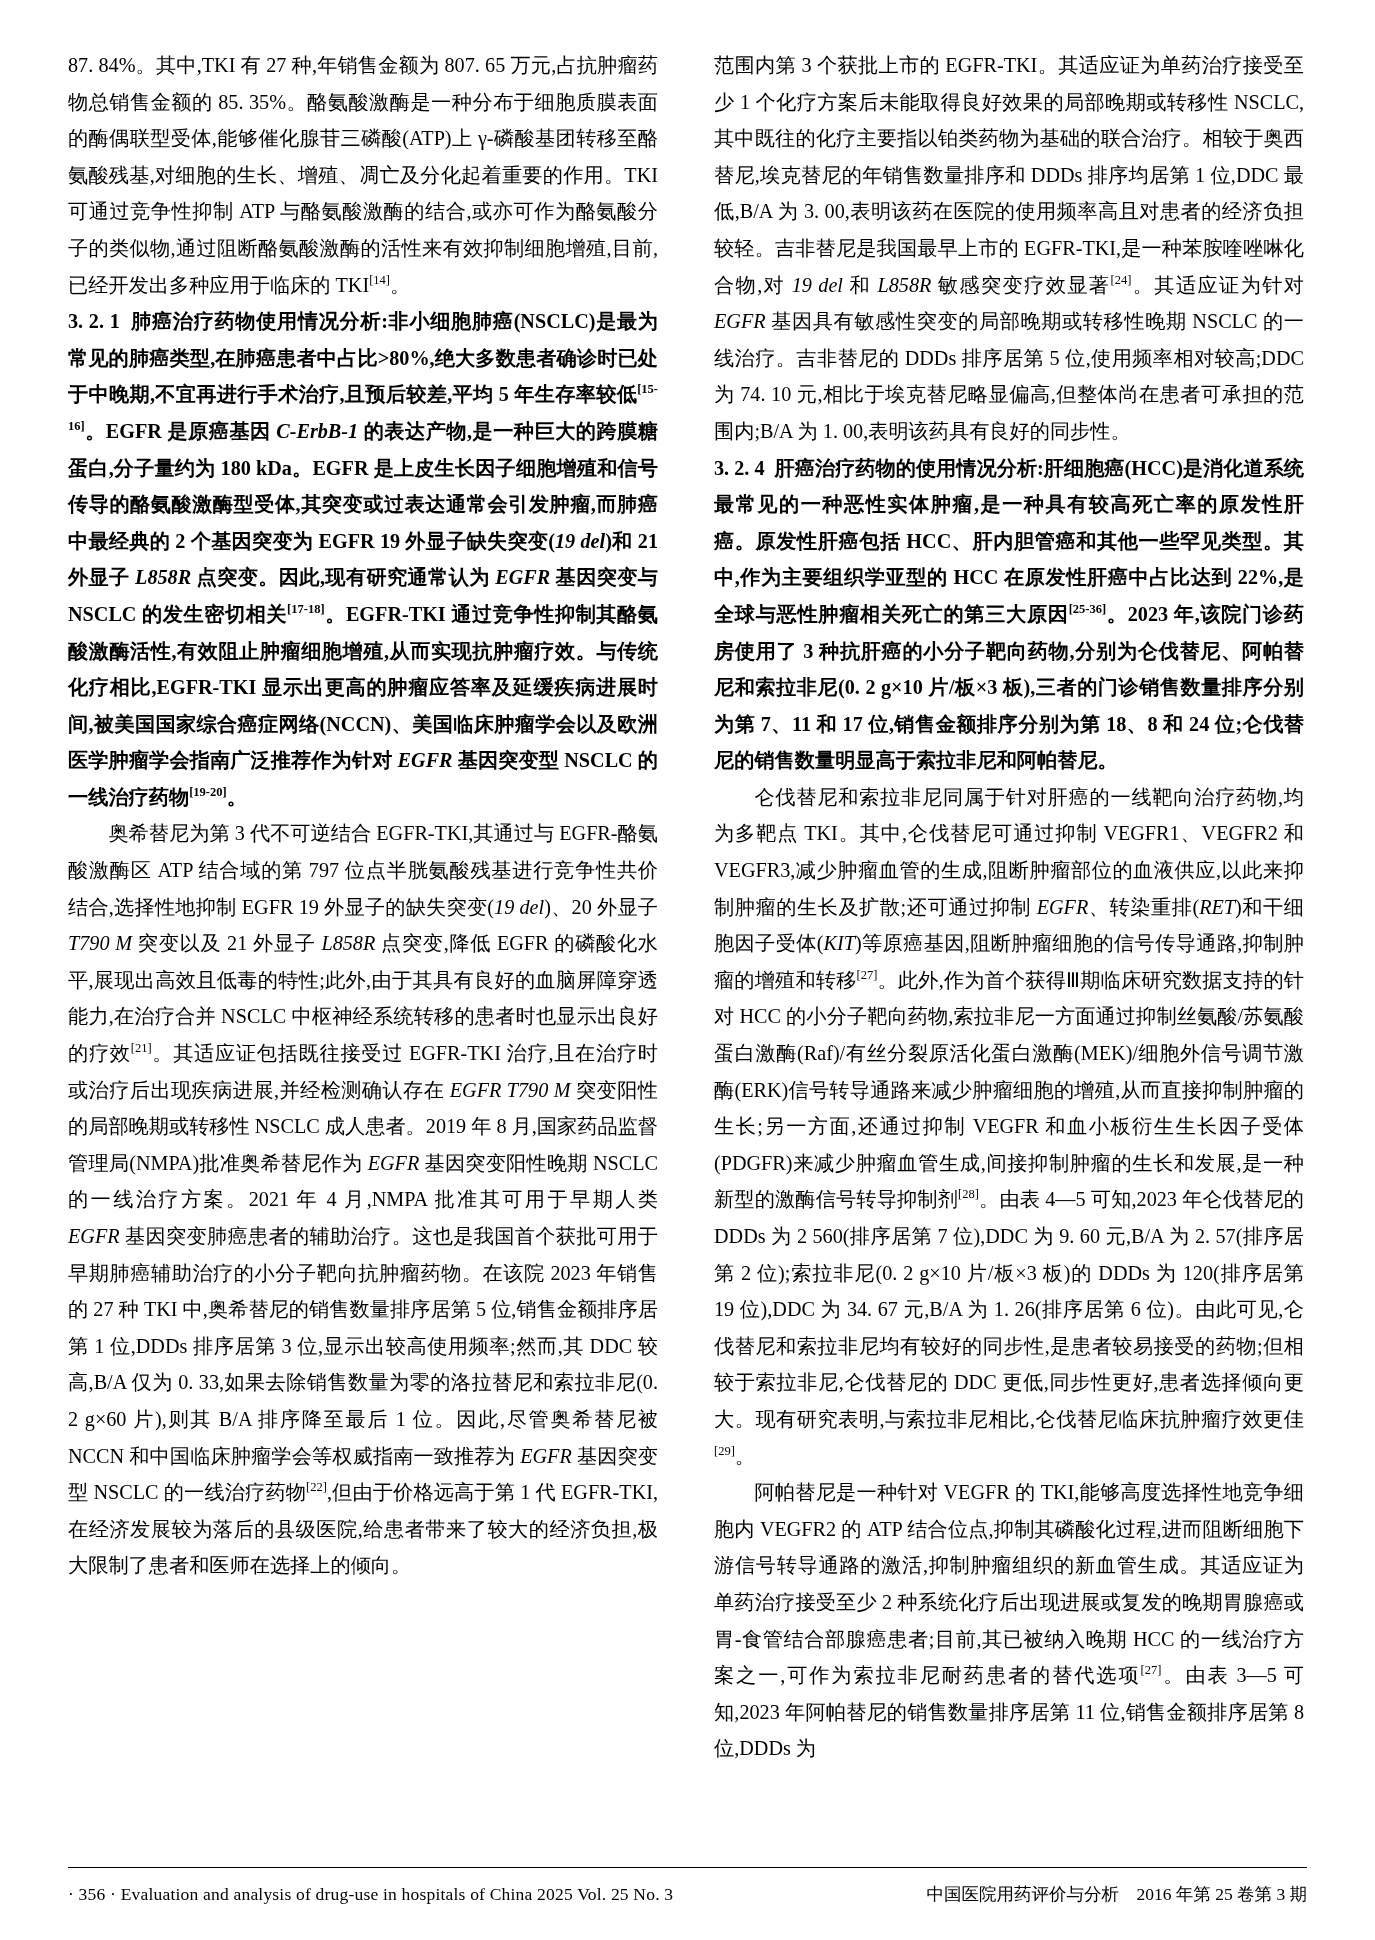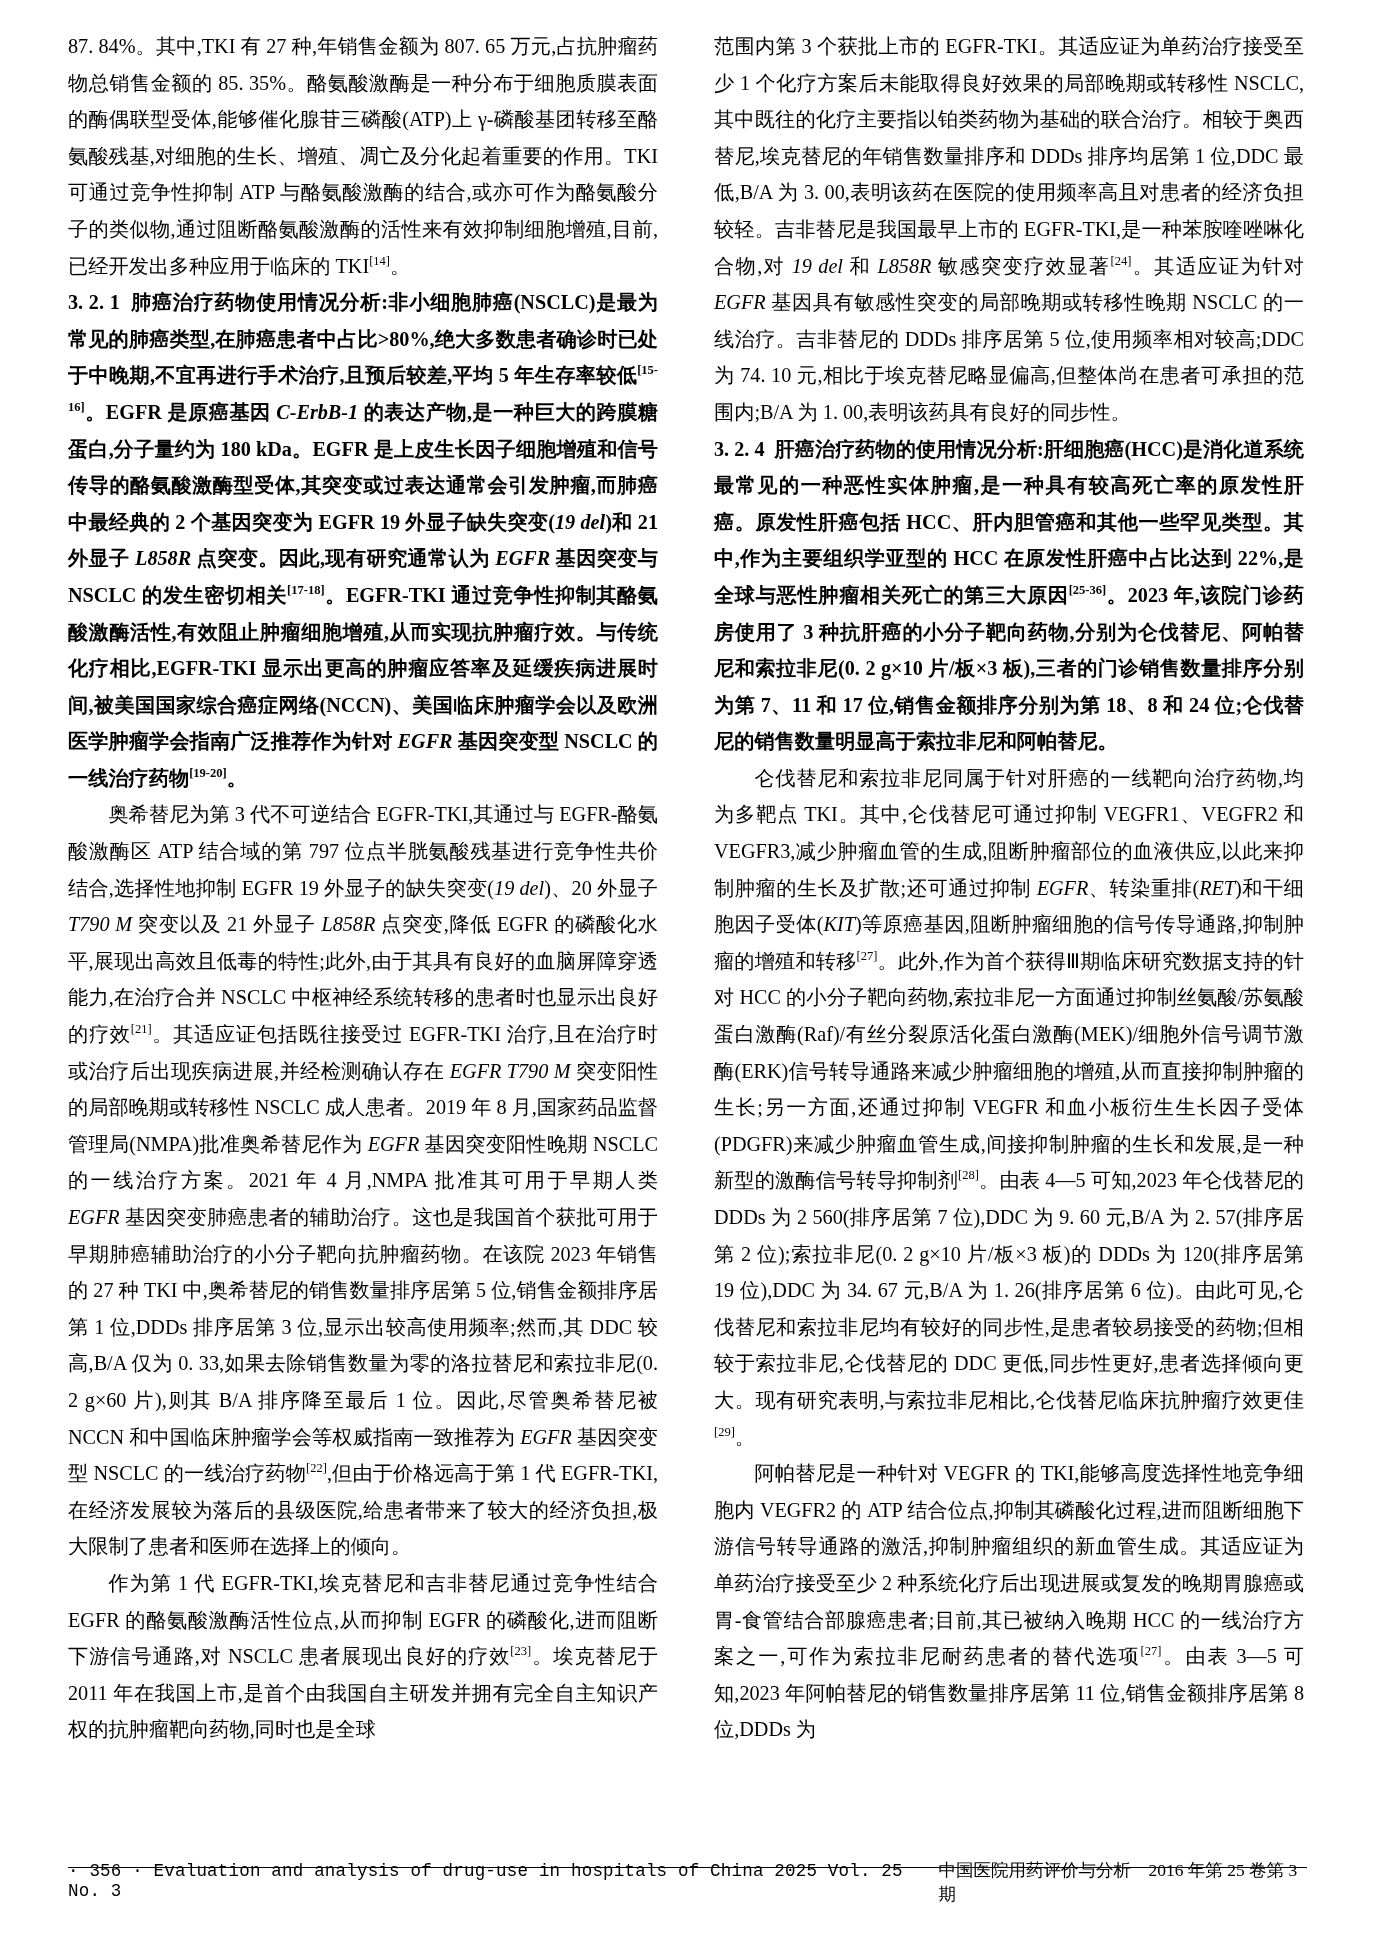--- a/index.html
+++ b/index.html
@@ -26,20 +26,21 @@
     display: flex;
     gap: 56px;
     height: 1790px;
   }
   .col {
     width: 590px;
     font-size: 20.2px;
     line-height: 36.6px;
     text-align: justify;
     text-justify: inter-ideograph;
+    margin-top: 19px;
   }
   p {
     margin: 0;
   }
   .indent {
     text-indent: 2em;
     font-family: Liberation Serif, serif;
   }
   .sec-head {
     margin-top: 0;
@@ -57,21 +58,21 @@
     position: absolute;
     left: 68px;
     right: 68px;
     bottom: 34px;
     display: flex;
     justify-content: space-between;
     align-items: baseline;
     font-size: 17.5px;
   }
   .footer-left {
-    font-family: Liberation Mono, monospace;
+    font-family: Liberation Serif, serif;
     letter-spacing: 0.2px;
   }
   .footer-right {
     font-family: "Liberation Serif", "DejaVu Serif", serif;
   }
   .footer-rule {
     position: absolute;
     left: 68px;
     right: 68px;
     bottom: 72px;
@@ -88,21 +89,20 @@
 <div class="page">
   <div class="columns">
 
     <div class="col">
       <p class="blk"><span>87. 84%。其中,TKI 有 27 种,年销售金额为 807. 65 万元,占抗肿瘤药物总销售金额的 85. 35%。酪氨酸激酶是一种分布于细胞质膜表面的酶偶联型受体,能够催化腺苷三磷酸(ATP)上 γ-磷酸基团转移至酪氨酸残基,对细胞的生长、增殖、凋亡及分化起着重要的作用。TKI 可通过竞争性抑制 ATP 与酪氨酸激酶的结合,或亦可作为酪氨酸分子的类似物,通过阻断酪氨酸激酶的活性来有效抑制细胞增殖,目前,已经开发出多种应用于临床的 TKI</span><sup>[14]</sup><span>。</span></p>
 
       <p class="blk sec-head"><span>3. 2. 1</span>&nbsp;&nbsp;<span>肺癌治疗药物使用情况分析:非小细胞肺癌(NSCLC)是最为常见的肺癌类型,在肺癌患者中占比&gt;80%,绝大多数患者确诊时已处于中晚期,不宜再进行手术治疗,且预后较差,平均 5 年生存率较低</span><sup>[15-16]</sup><span>。EGFR 是原癌基因 </span><i>C-ErbB-1</i><span> 的表达产物,是一种巨大的跨膜糖蛋白,分子量约为 180 kDa。EGFR 是上皮生长因子细胞增殖和信号传导的酪氨酸激酶型受体,其突变或过表达通常会引发肿瘤,而肺癌中最经典的 2 个基因突变为 EGFR 19 外显子缺失突变(</span><i>19 del</i><span>)和 21 外显子 </span><i>L858R</i><span> 点突变。因此,现有研究通常认为 </span><i>EGFR</i><span> 基因突变与 NSCLC 的发生密切相关</span><sup>[17-18]</sup><span>。EGFR-TKI 通过竞争性抑制其酪氨酸激酶活性,有效阻止肿瘤细胞增殖,从而实现抗肿瘤疗效。与传统化疗相比,EGFR-TKI 显示出更高的肿瘤应答率及延缓疾病进展时间,被美国国家综合癌症网络(NCCN)、美国临床肿瘤学会以及欧洲医学肿瘤学会指南广泛推荐作为针对 </span><i>EGFR</i><span> 基因突变型 NSCLC 的一线治疗药物</span><sup>[19-20]</sup><span>。</span></p>
 
       <p class="blk indent"><span>奥希替尼为第 3 代不可逆结合 EGFR-TKI,其通过与 EGFR-酪氨酸激酶区 ATP 结合域的第 797 位点半胱氨酸残基进行竞争性共价结合,选择性地抑制 EGFR 19 外显子的缺失突变(</span><i>19 del</i><span>)、20 外显子 </span><i>T790 M</i><span> 突变以及 21 外显子 </span><i>L858R</i><span> 点突变,降低 EGFR 的磷酸化水平,展现出高效且低毒的特性;此外,由于其具有良好的血脑屏障穿透能力,在治疗合并 NSCLC 中枢神经系统转移的患者时也显示出良好的疗效</span><sup>[21]</sup><span>。其适应证包括既往接受过 EGFR-TKI 治疗,且在治疗时或治疗后出现疾病进展,并经检测确认存在 </span><i>EGFR T790 M</i><span> 突变阳性的局部晚期或转移性 NSCLC 成人患者。2019 年 8 月,国家药品监督管理局(NMPA)批准奥希替尼作为 </span><i>EGFR</i><span> 基因突变阳性晚期 NSCLC 的一线治疗方案。2021 年 4 月,NMPA 批准其可用于早期人类 </span><i>EGFR</i><span> 基因突变肺癌患者的辅助治疗。这也是我国首个获批可用于早期肺癌辅助治疗的小分子靶向抗肿瘤药物。在该院 2023 年销售的 27 种 TKI 中,奥希替尼的销售数量排序居第 5 位,销售金额排序居第 1 位,DDDs 排序居第 3 位,显示出较高使用频率;然而,其 DDC 较高,B/A 仅为 0. 33,如果去除销售数量为零的洛拉替尼和索拉非尼(0. 2 g×60 片),则其 B/A 排序降至最后 1 位。因此,尽管奥希替尼被 NCCN 和中国临床肿瘤学会等权威指南一致推荐为 </span><i>EGFR</i><span> 基因突变型 NSCLC 的一线治疗药物</span><sup>[22]</sup><span>,但由于价格远高于第 1 代 EGFR-TKI,在经济发展较为落后的县级医院,给患者带来了较大的经济负担,极大限制了患者和医师在选择上的倾向。</span></p>
 
-      <p class="blk indent"><span>作为第 1 代 EGFR-TKI,埃克替尼和吉非替尼通过竞争性结合 EGFR 的酪氨酸激酶活性位点,从而抑制 EGFR 的磷酸化,进而阻断下游信号通路,对 NSCLC 患者展现出良好的疗效</span><sup>[23]</sup><span>。埃克替尼于 2011 年在我国上市,是首个由我国自主研发并拥有完全自主知识产权的抗肿瘤靶向药物,同时也是全球</span></p>
     </div>
 
     <div class="col">
       <p class="blk"><span>范围内第 3 个获批上市的 EGFR-TKI。其适应证为单药治疗接受至少 1 个化疗方案后未能取得良好效果的局部晚期或转移性 NSCLC,其中既往的化疗主要指以铂类药物为基础的联合治疗。相较于奥西替尼,埃克替尼的年销售数量排序和 DDDs 排序均居第 1 位,DDC 最低,B/A 为 3. 00,表明该药在医院的使用频率高且对患者的经济负担较轻。吉非替尼是我国最早上市的 EGFR-TKI,是一种苯胺喹唑啉化合物,对 </span><i>19 del</i><span> 和 </span><i>L858R</i><span> 敏感突变疗效显著</span><sup>[24]</sup><span>。其适应证为针对 </span><i>EGFR</i><span> 基因具有敏感性突变的局部晚期或转移性晚期 NSCLC 的一线治疗。吉非替尼的 DDDs 排序居第 5 位,使用频率相对较高;DDC 为 74. 10 元,相比于埃克替尼略显偏高,但整体尚在患者可承担的范围内;B/A 为 1. 00,表明该药具有良好的同步性。</span></p>
 
       <p class="blk sec-head"><span>3. 2. 4</span>&nbsp;&nbsp;<span>肝癌治疗药物的使用情况分析:肝细胞癌(HCC)是消化道系统最常见的一种恶性实体肿瘤,是一种具有较高死亡率的原发性肝癌。原发性肝癌包括 HCC、肝内胆管癌和其他一些罕见类型。其中,作为主要组织学亚型的 HCC 在原发性肝癌中占比达到 22%,是全球与恶性肿瘤相关死亡的第三大原因</span><sup>[25-36]</sup><span>。2023 年,该院门诊药房使用了 3 种抗肝癌的小分子靶向药物,分别为仑伐替尼、阿帕替尼和索拉非尼(0. 2 g×10 片/板×3 板),三者的门诊销售数量排序分别为第 7、11 和 17 位,销售金额排序分别为第 18、8 和 24 位;仑伐替尼的销售数量明显高于索拉非尼和阿帕替尼。</span></p>
 
       <p class="blk indent"><span>仑伐替尼和索拉非尼同属于针对肝癌的一线靶向治疗药物,均为多靶点 TKI。其中,仑伐替尼可通过抑制 VEGFR1、VEGFR2 和 VEGFR3,减少肿瘤血管的生成,阻断肿瘤部位的血液供应,以此来抑制肿瘤的生长及扩散;还可通过抑制 </span><i>EGFR</i><span>、转染重排(</span><i>RET</i><span>)和干细胞因子受体(</span><i>KIT</i><span>)等原癌基因,阻断肿瘤细胞的信号传导通路,抑制肿瘤的增殖和转移</span><sup>[27]</sup><span>。此外,作为首个获得Ⅲ期临床研究数据支持的针对 HCC 的小分子靶向药物,索拉非尼一方面通过抑制丝氨酸/苏氨酸蛋白激酶(Raf)/有丝分裂原活化蛋白激酶(MEK)/细胞外信号调节激酶(ERK)信号转导通路来减少肿瘤细胞的增殖,从而直接抑制肿瘤的生长;另一方面,还通过抑制 VEGFR 和血小板衍生生长因子受体(PDGFR)来减少肿瘤血管生成,间接抑制肿瘤的生长和发展,是一种新型的激酶信号转导抑制剂</span><sup>[28]</sup><span>。由表 4—5 可知,2023 年仑伐替尼的 DDDs 为 2 560(排序居第 7 位),DDC 为 9. 60 元,B/A 为 2. 57(排序居第 2 位);索拉非尼(0. 2 g×10 片/板×3 板)的 DDDs 为 120(排序居第 19 位),DDC 为 34. 67 元,B/A 为 1. 26(排序居第 6 位)。由此可见,仑伐替尼和索拉非尼均有较好的同步性,是患者较易接受的药物;但相较于索拉非尼,仑伐替尼的 DDC 更低,同步性更好,患者选择倾向更大。现有研究表明,与索拉非尼相比,仑伐替尼临床抗肿瘤疗效更佳</span><sup>[29]</sup><span>。</span></p>
 
       <p class="blk indent"><span>阿帕替尼是一种针对 VEGFR 的 TKI,能够高度选择性地竞争细胞内 VEGFR2 的 ATP 结合位点,抑制其磷酸化过程,进而阻断细胞下游信号转导通路的激活,抑制肿瘤组织的新血管生成。其适应证为单药治疗接受至少 2 种系统化疗后出现进展或复发的晚期胃腺癌或胃-食管结合部腺癌患者;目前,其已被纳入晚期 HCC 的一线治疗方案之一,可作为索拉非尼耐药患者的替代选项</span><sup>[27]</sup><span>。由表 3—5 可知,2023 年阿帕替尼的销售数量排序居第 11 位,销售金额排序居第 8 位,DDDs 为</span></p>

